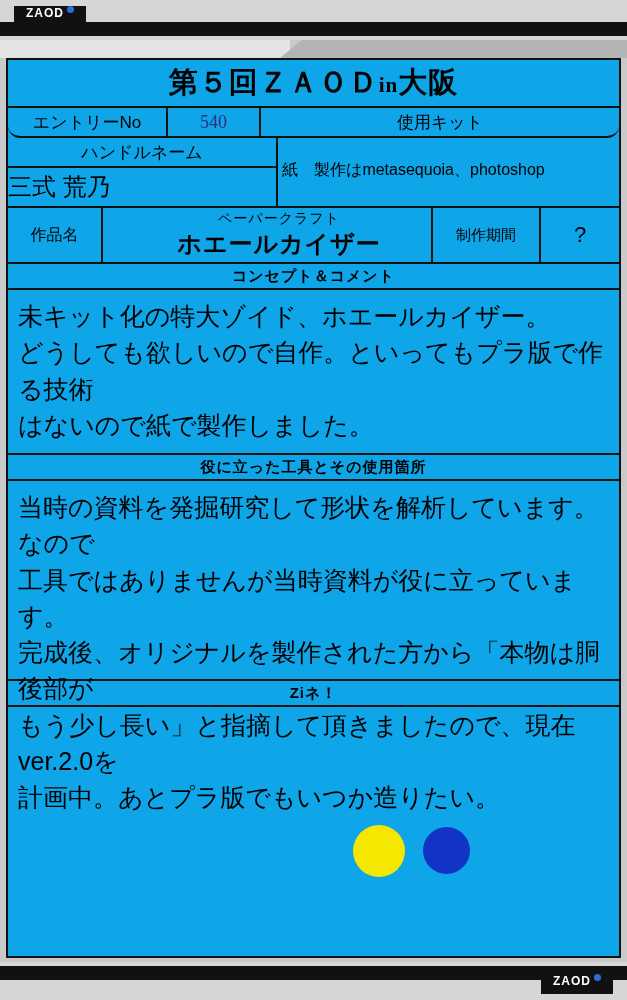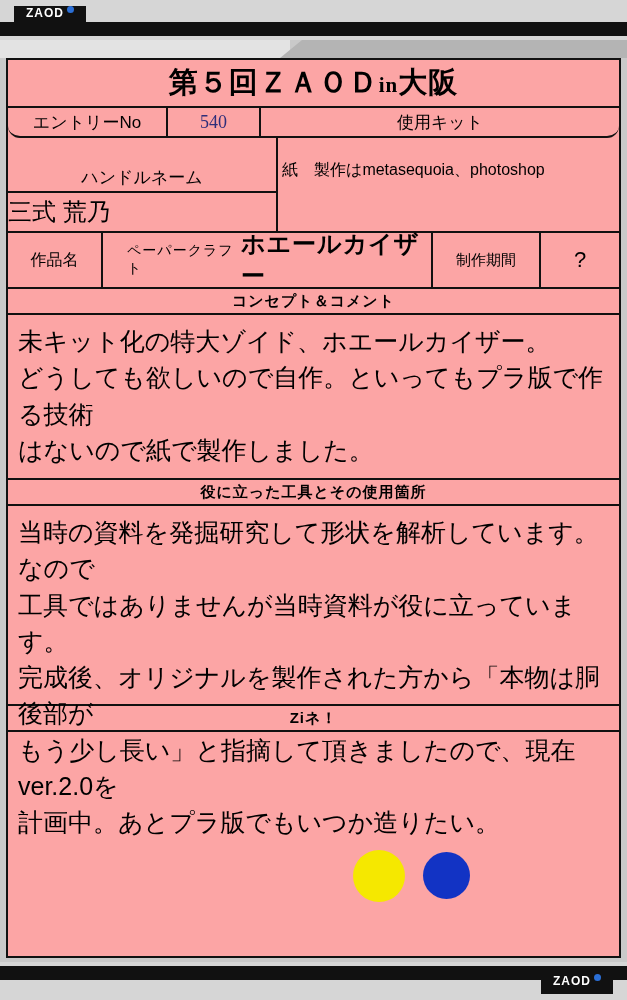--- a/index.html
+++ b/index.html
@@ -84,21 +84,21 @@
     left: 0; top: 40px;
     width: 290px; height: 18px;
     background: #e3e3e3;
   }
 
   
   .sheet {
     position: absolute;
     left: 6px; top: 58px;
     width: 615px; height: 900px;
-    background: #fca5a5;
+    background: #0ea5e9;
     border: 2px solid #111;
     box-sizing: border-box;
   }
   .row { box-sizing: border-box; width: 100%; }
   .bb { border-bottom: 2px solid #111; }
   .br { border-right: 2px solid #111; }
 
   .title-row {
     height: 48px;
     display: flex;
@@ -141,21 +141,21 @@
   .handle-name {
     width: 270px;
     justify-content: flex-start;
     font-size: 24px;
   }
 
   .work-row { display: flex; height: 56px; }
   .work-label { width: 95px; font-size: 16px; }
   .work-name-cell {
     flex: 1;
-    flex-direction: row;
+    flex-direction: column;
     justify-content: center;
     align-items: center;
     margin-left: 24px;
   }
   .work-sub { font-size: 14px; letter-spacing: 1px; }
   .work-main { font-size: 24px; font-weight: bold; letter-spacing: 1px; }
   .period-label { width: 108px; font-size: 15px; }
   .period-value { width: 78px; font-size: 22px; }
 
   .section-head {
@@ -206,21 +206,21 @@
     </div>
 
     <div class="row bb entry-row">
       <div class="cell br entry-label">エントリーNo</div>
       <div class="cell br entry-value">540</div>
       <div class="cell kit-label">使用キット</div>
     </div>
 
     <div class="row bb handle-row" style="height:auto;">
       <div style="width:270px;border-right:2px solid #111;box-sizing:border-box;">
-        <div class="cell bb" style="height:30px;margin-top:25px;">ハンドルネーム</div>
+        <div class="cell bb" style="height:30px;">ハンドルネーム</div>
         <div class="cell handle-name" style="width:100%;height:38px;">三式 荒乃</div>
       </div>
       <div class="cell kit-value-cell">紙　製作はmetasequoia、photoshop</div>
     </div>
 
     <div class="row bb work-row">
       <div class="cell br work-label">作品名</div>
       <div class="cell br work-name-cell">
         <div class="work-sub">ペーパークラフト</div>
         <div class="work-main">ホエールカイザー</div>

